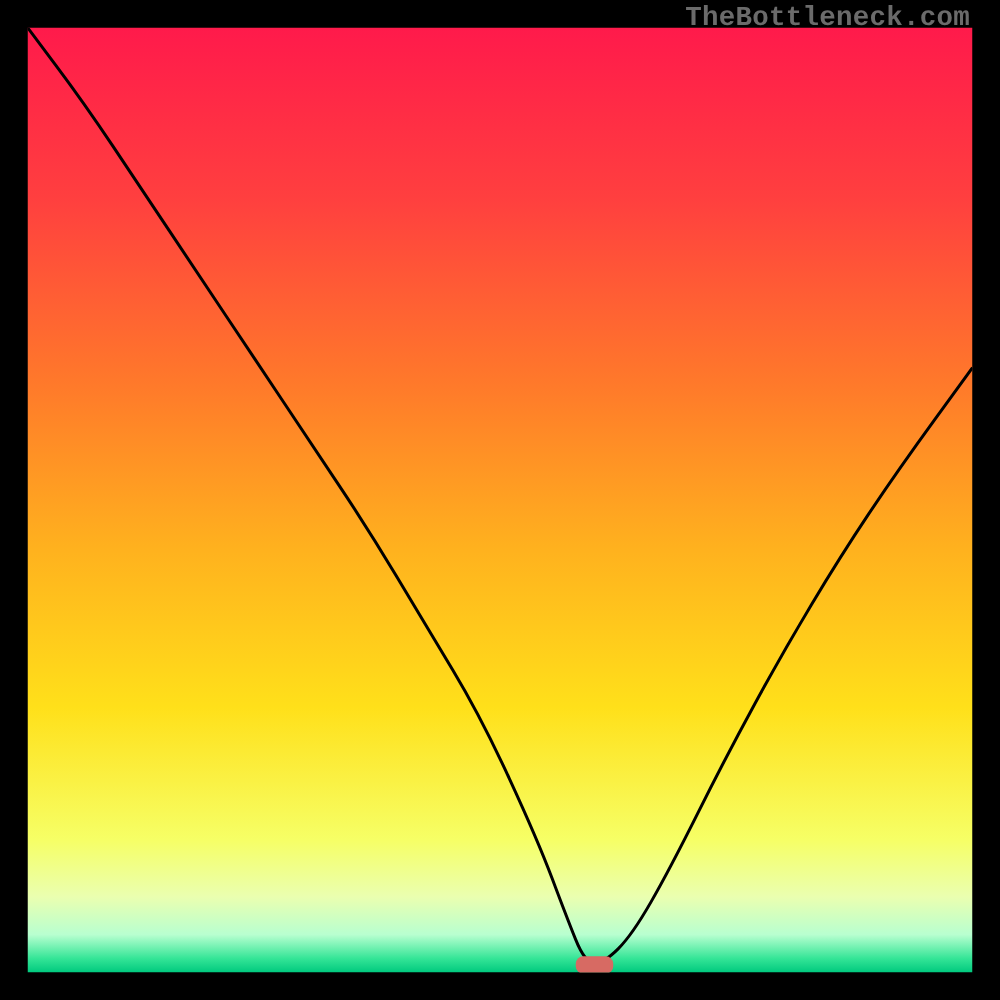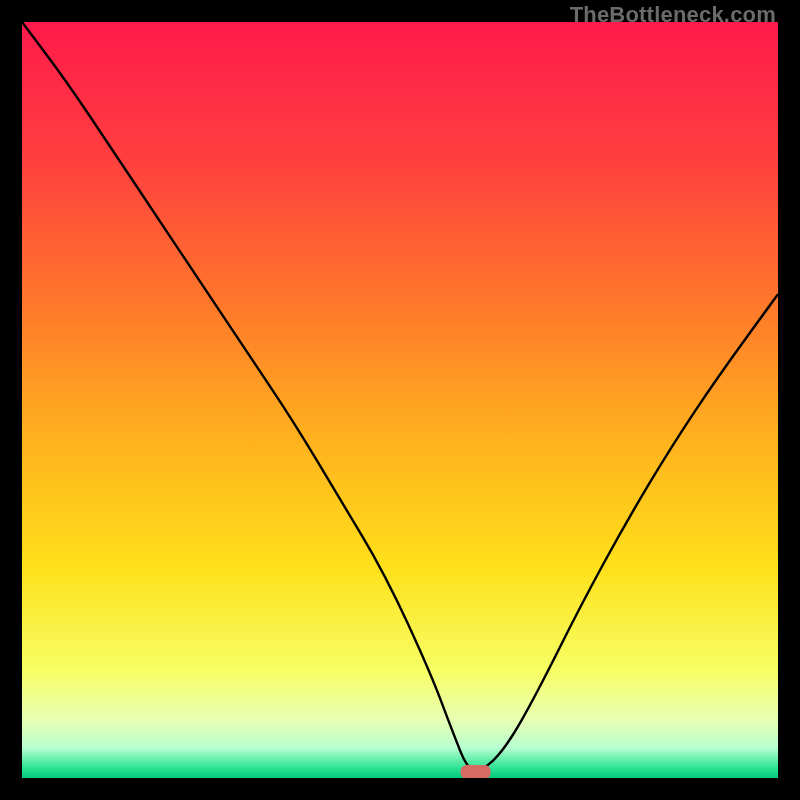--- a/index.html
+++ b/index.html
@@ -22,21 +22,21 @@
     position: absolute;
     left: 0;
     top: 0;
     width: 756px;
     height: 756px;
   }
   .watermark {
     position: absolute;
     top: 2px;
     right: 24px;
-    font-family: Liberation Sans, sans-serif;
+    font-family: Liberation Mono, monospace;
     font-size: 22px;
     font-weight: 600;
     color: #6b6b6b;
     letter-spacing: 0.2px;
     user-select: none;
   }
   svg {
     display: block;
   }
 </style>

